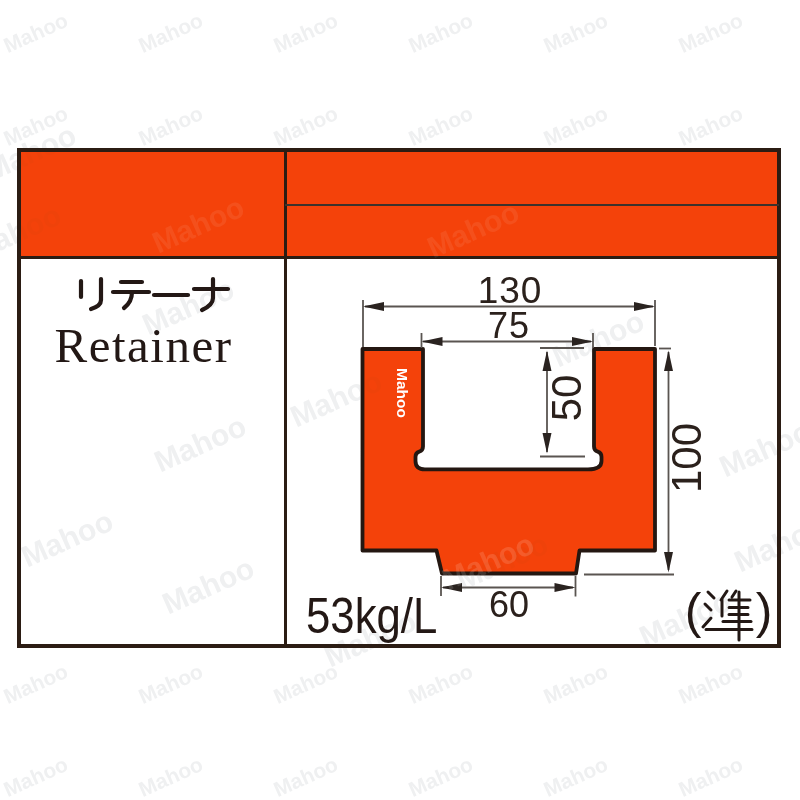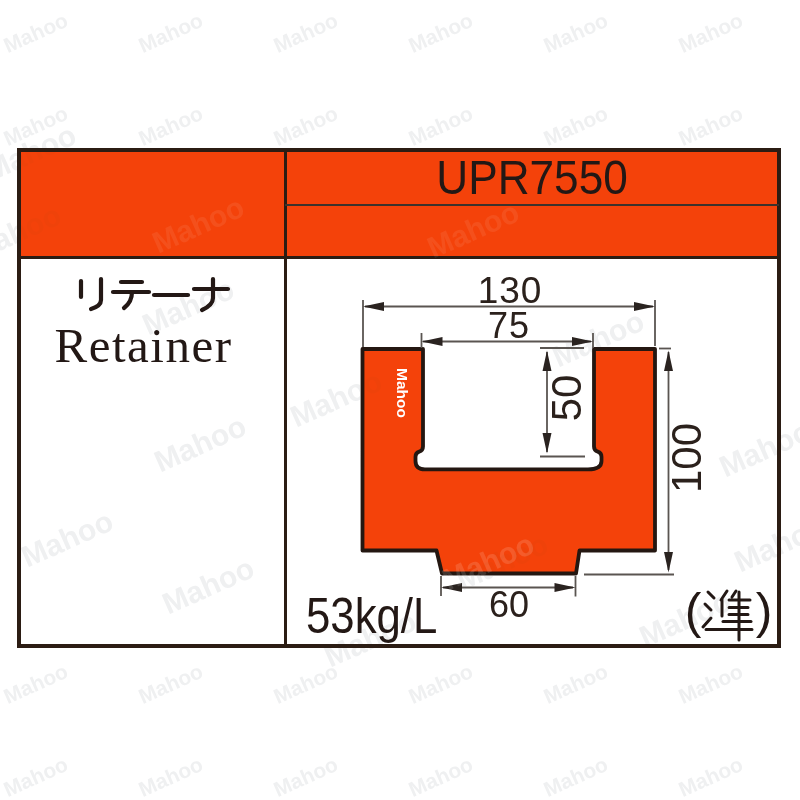--- a/index.html
+++ b/index.html
@@ -18,23 +18,20 @@
 
   <div class="abs" style="left:16.5px;top:148px;width:764px;height:500px;border:4px solid #2b1c13;box-sizing:border-box;"></div>
 
   <div class="abs" style="left:283.5px;top:150px;width:3px;height:496px;background:#2b1c13;"></div>
 
   <div class="abs" style="left:18px;top:256px;width:761px;height:3px;background:#2b1c13;"></div>
 
   <div class="abs" style="left:285px;top:203.5px;width:494px;height:2px;background:#3c322c;"></div>
 
 
-  <div class="abs" style="left:285px;top:150px;width:494px;height:55px;display:flex;align-items:center;justify-content:center;font-size:48px;color:#231815;">
-      <span style="transform:scaleX(0.92);display:inline-block;">UPR7550</span>
-    </div>
 
 
   <div class="abs" style="left:12px;top:317px;width:263px;text-align:center;font-size:49px;letter-spacing:1.5px;color:#231815;font-family:Liberation Serif, serif;">Retainer</div>
 
   <svg class="abs" style="left:0;top:0;z-index:10;" width="800" height="800" viewBox="0 0 800 800">
 
     <g stroke="#231815" stroke-width="4.2" fill="none" stroke-linecap="round" stroke-linejoin="round">
       <path d="M 81 281 L 81 297 M 101 279 L 101 300 Q 101 306 91 309"></path>
       <path d="M 121 282 L 142 282 M 113 292 L 149 292 M 132 292 Q 132 302 124 308"></path>
       <path d="M 154 295 L 188 295"></path>

